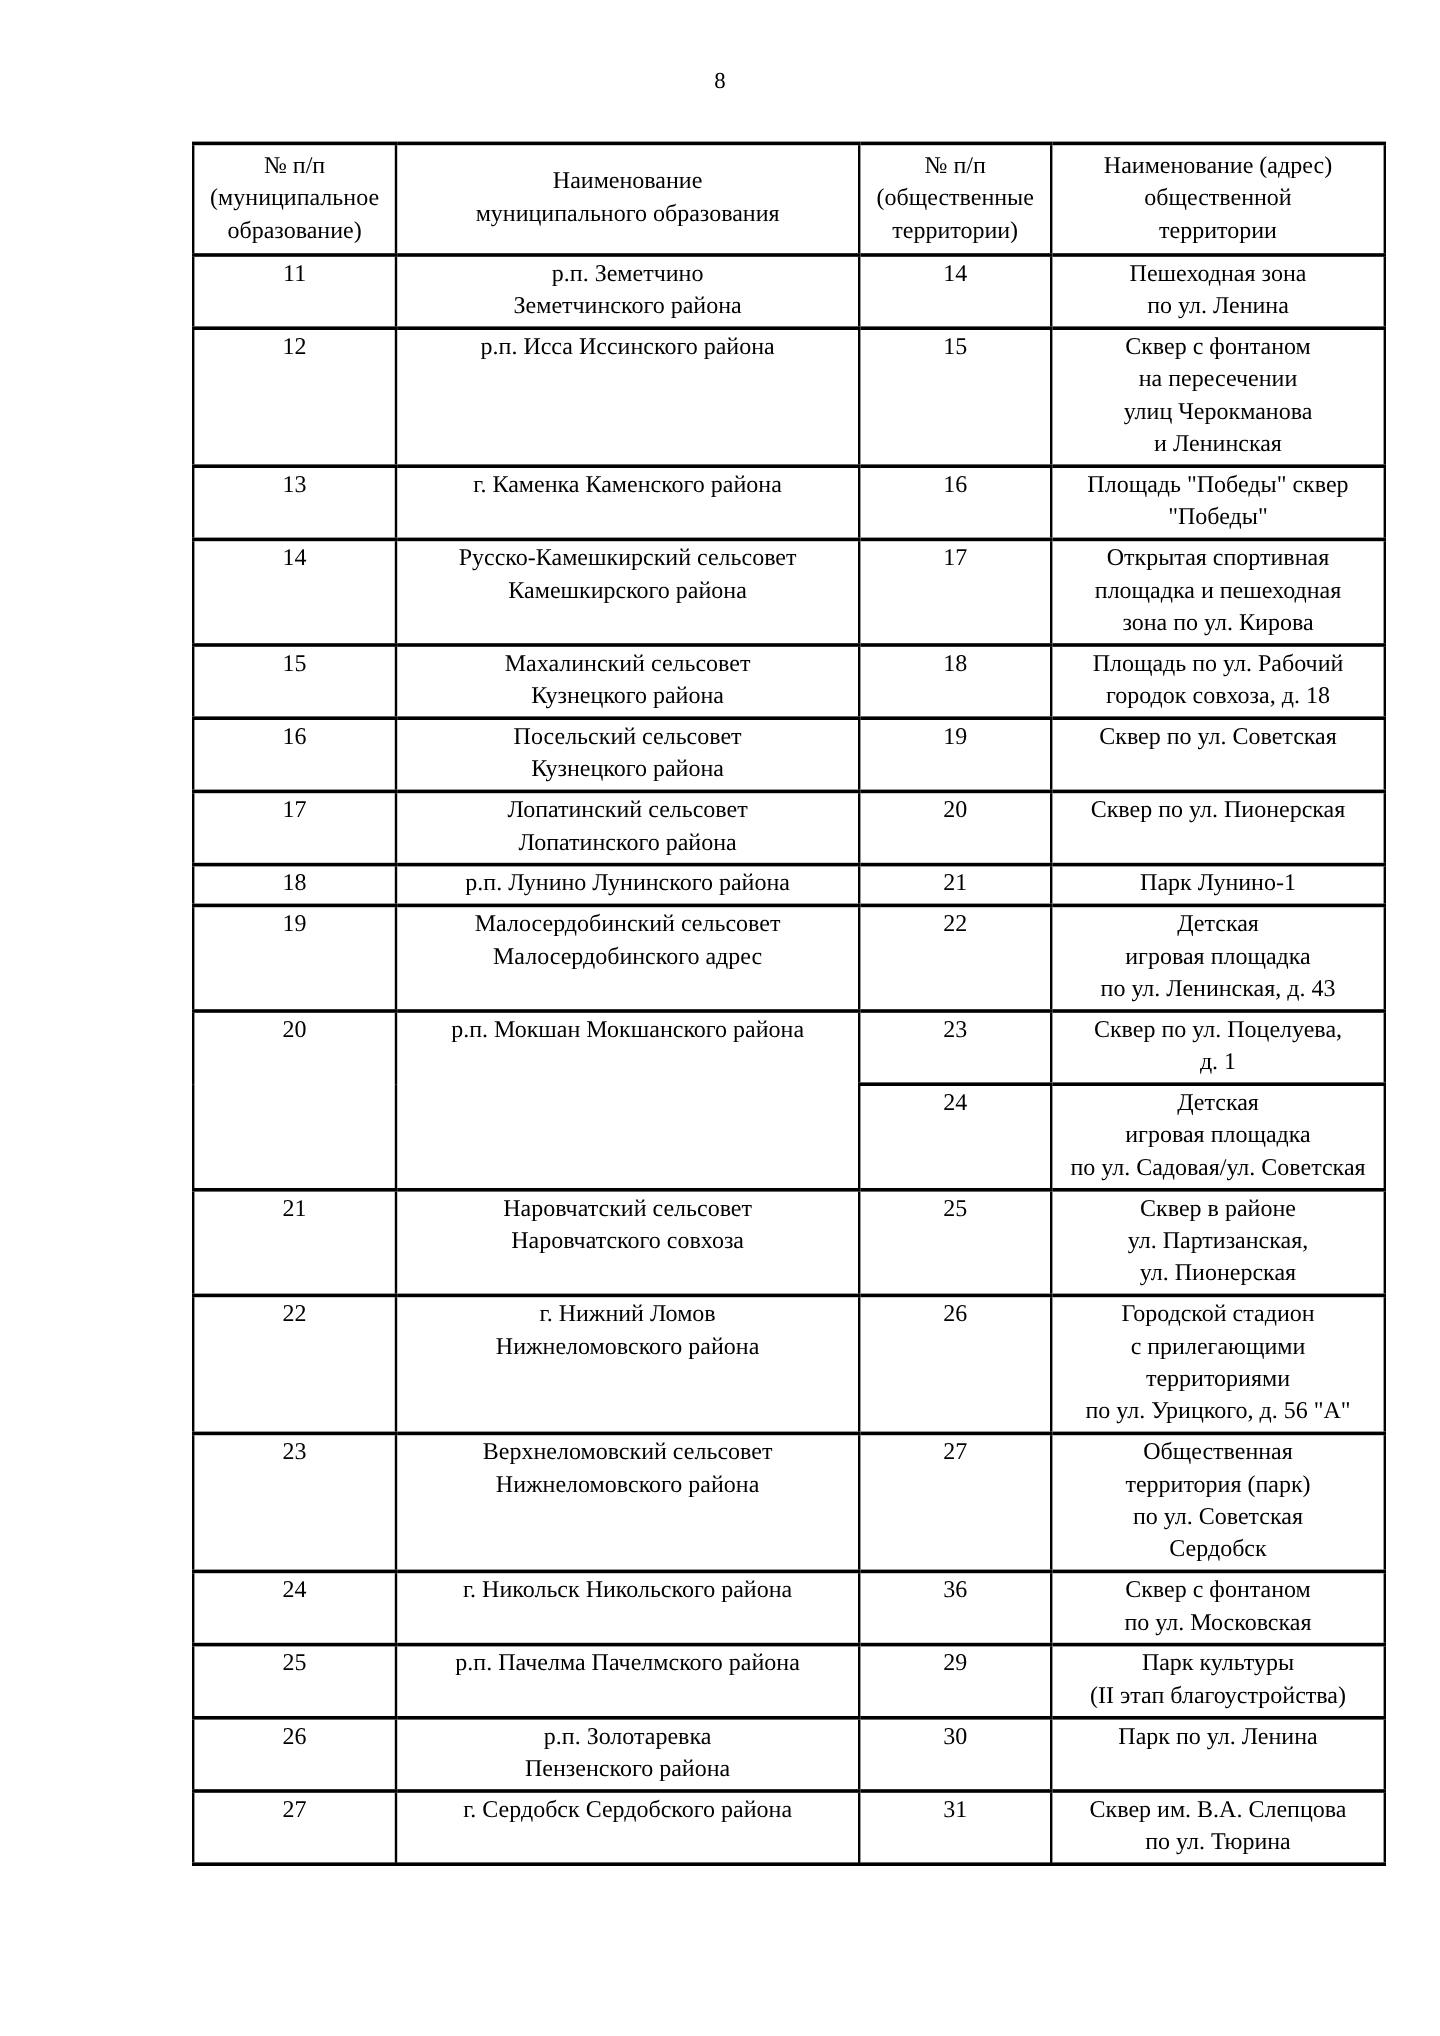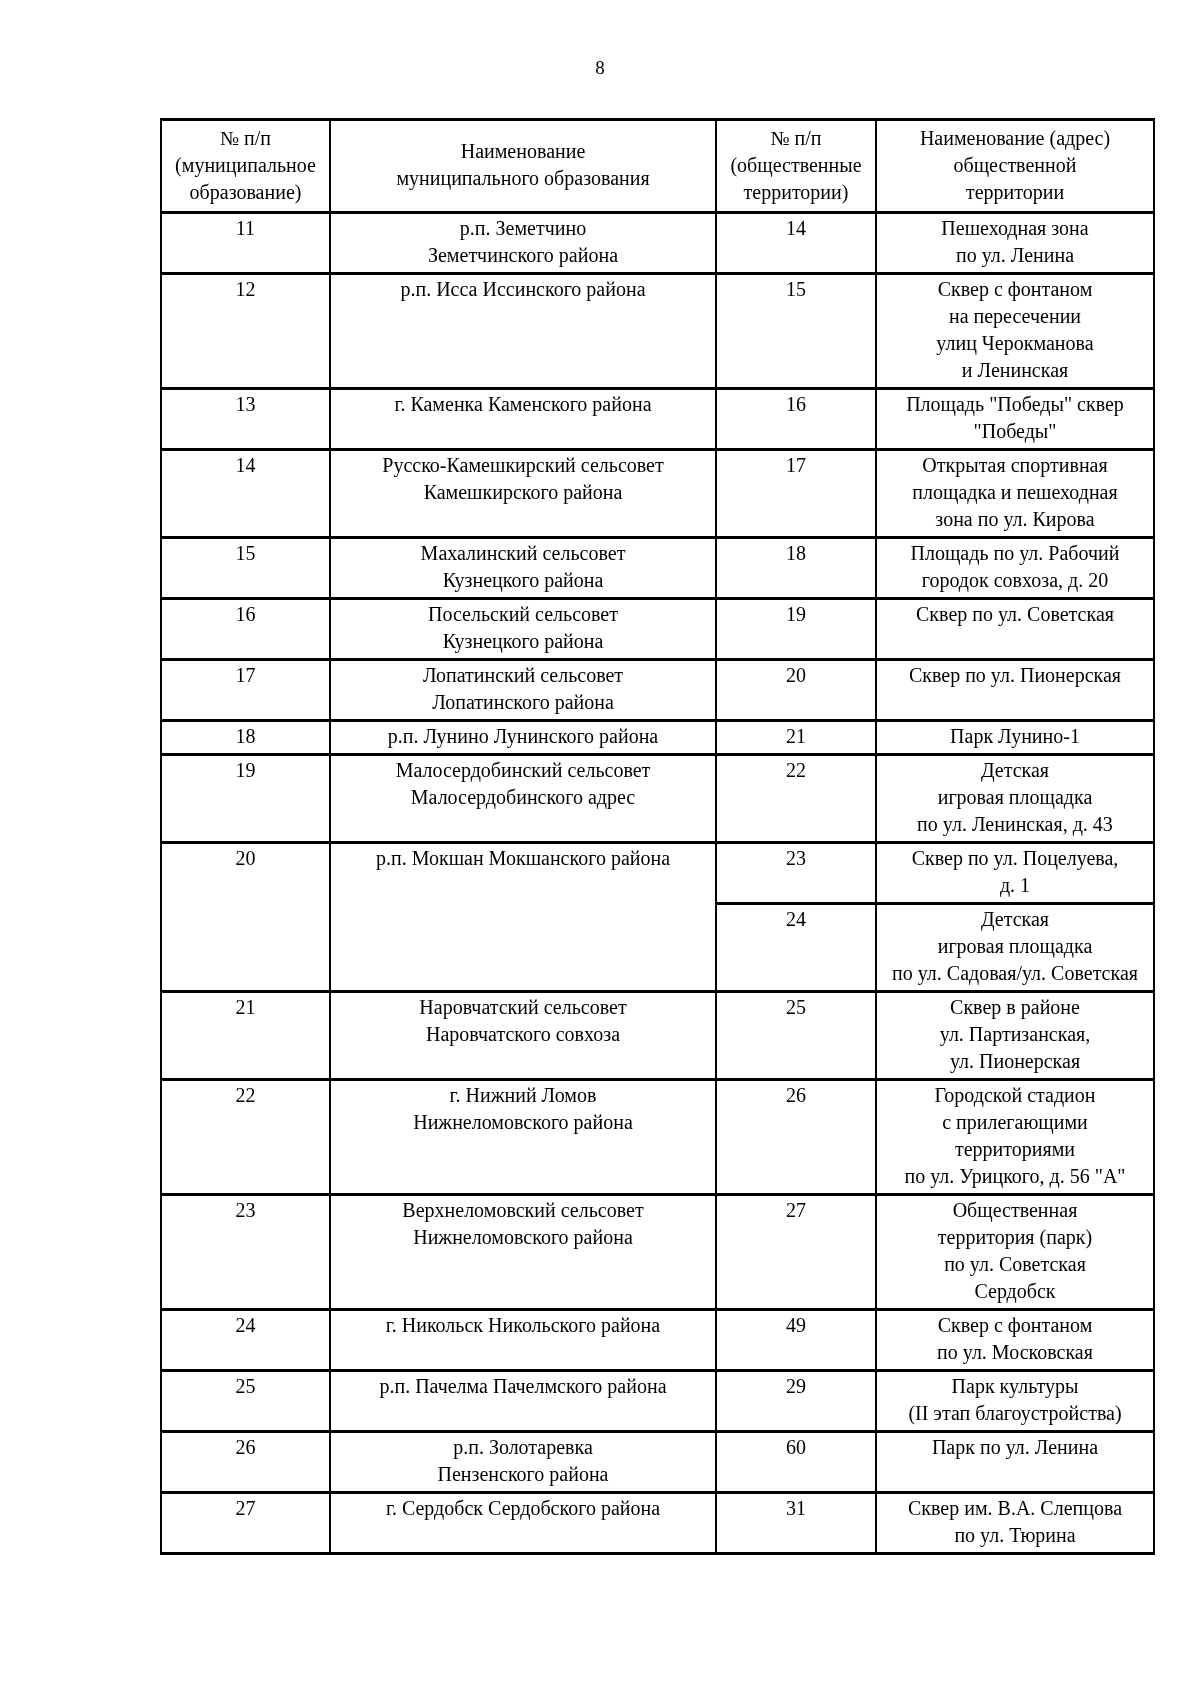--- a/index.html
+++ b/index.html
@@ -113,21 +113,21 @@
         <td>Открытая спортивная
 площадка и пешеходная
 зона по ул. Кирова</td>
       </tr>
       <tr>
         <td>15</td>
         <td>Махалинский сельсовет
 Кузнецкого района</td>
         <td>18</td>
         <td>Площадь по ул. Рабочий
-городок совхоза, д. 20</td>
+городок совхоза, д. 18</td>
       </tr>
       <tr>
         <td>16</td>
         <td>Посельский сельсовет
 Кузнецкого района</td>
         <td>19</td>
         <td>Сквер по ул. Советская</td>
       </tr>
       <tr>
         <td>17</td>
@@ -189,36 +189,36 @@
 Нижнеломовского района</td>
         <td>27</td>
         <td>Общественная
 территория (парк)
 по ул. Советская
 Сердобск</td>
       </tr>
       <tr>
         <td>24</td>
         <td>г. Никольск Никольского района</td>
-        <td>49</td>
+        <td>36</td>
         <td>Сквер с фонтаном
 по ул. Московская</td>
       </tr>
       <tr>
         <td>25</td>
         <td>р.п. Пачелма Пачелмского района</td>
         <td>29</td>
         <td>Парк культуры
 (II этап благоустройства)</td>
       </tr>
       <tr>
         <td>26</td>
         <td>р.п. Золотаревка
 Пензенского района</td>
-        <td>60</td>
+        <td>30</td>
         <td>Парк по ул. Ленина</td>
       </tr>
       <tr>
         <td>27</td>
         <td>г. Сердобск Сердобского района</td>
         <td>31</td>
         <td>Сквер им. В.А. Слепцова
 по ул. Тюрина</td>
       </tr>
     </tbody>

